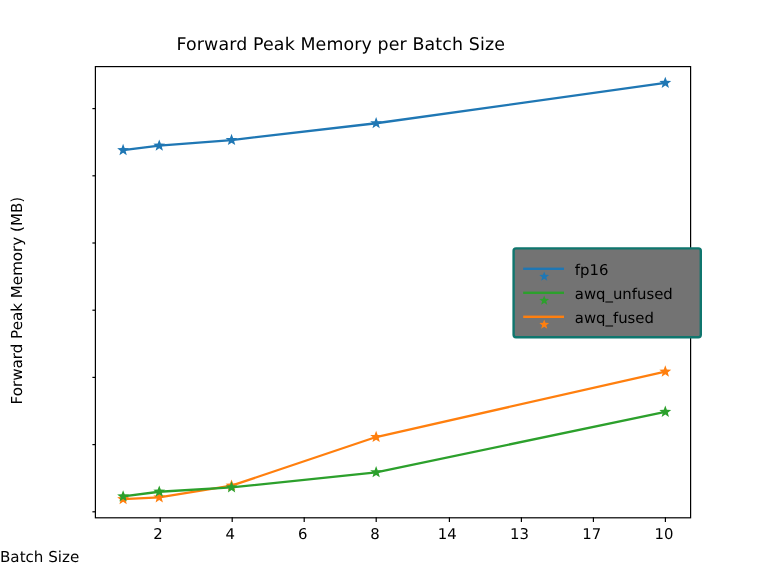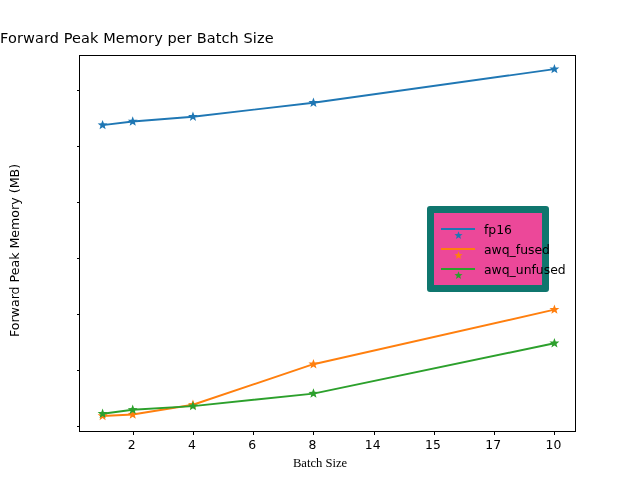--- a/index.html
+++ b/index.html
@@ -1,41 +1,41 @@
 <!DOCTYPE html>
 <html><head>
 <meta charset="utf-8">
 <style>
   html,body{margin:0;padding:0;}
   body{width:640px;height:480px;background:#ffffff;
        font-family:"DejaVu Sans","Liberation Sans",sans-serif;overflow:hidden;}
   #figure{position:relative;width:640px;height:480px;}
 
-  #plot-title{position:absolute;left:0;top:30px;width:568px;text-align:left;
+  #plot-title{position:absolute;left:0;top:30px;width:568px;text-align:center;
       font-size:14.5px;color:#000;letter-spacing:.1px;}
 
   
   #axes{position:absolute;left:79px;top:55px;width:497px;height:377px;
         border:1.1px solid #000;box-sizing:border-box;}
 
   #svg-lines{position:absolute;left:0;top:0;width:497px;height:377px;overflow:visible;}
   .ytick-mark{position:absolute;left:-3.5px;width:3.5px;height:0;
       border-top:1.1px solid #000;}
   .xtick-label{position:absolute;top:437px;transform:translateX(-50%);
       font-size:12.4px;color:#000;white-space:nowrap;}
   .xtick-mark{position:absolute;bottom:-3.5px;width:0;height:3.5px;
       border-left:1.1px solid #000;}
 
-  #xlabel{position:absolute;left:0;top:456px;width:640px;text-align:center;
-      font-size:12.6px;color:#000;font-family:Liberation Serif, serif;}
+  #xlabel{position:absolute;left:0;top:456px;width:640px;
+      font-size:12.6px;color:#000;}
   #ylabel{position:absolute;left:-106px;top:243px;width:240px;text-align:center;
       font-size:12.6px;color:#000;transform:rotate(-90deg);transform-origin:center;}
 
-  #legend{position:absolute;left:427px;top:206px;width:122px;
-      border:7px solid #0f766e;border-radius:3px;background:#ec4899;
+  #legend{position:absolute;left:427px;top:206px;width:158px;
+      border:2px solid #0f766e;border-radius:3px;background:#737373;
       padding:6px 8px 6px 7px;box-sizing:border-box;}
   .legend-row{display:flex;align-items:center;height:20px;}
   .legend-swatch{position:relative;width:34px;height:14px;flex:0 0 34px;margin-right:9px;}
   .legend-swatch .ln{position:absolute;left:0;top:6px;width:34px;height:1.9px;}
   .legend-swatch .st{position:absolute;left:13px;top:3px;width:9px;height:9px;}
   .legend-label{font-size:12.4px;color:#000;white-space:nowrap;}
 </style>
 </head>
 <body>
 
@@ -84,48 +84,48 @@
       <div class="xtick-mark" style="left: 474.409px;"></div>
     </div>
 
   <div id="ytick-labels"></div>
   <div id="xtick-labels">
       <div class="xtick-label" style="left: 131.712px;">2</div>
       <div class="xtick-label" style="left: 191.955px;">4</div>
       <div class="xtick-label" style="left: 252.197px;">6</div>
       <div class="xtick-label" style="left: 312.439px;">8</div>
       <div class="xtick-label" style="left: 372.682px;">14</div>
-      <div class="xtick-label" style="left: 432.924px;">15</div>
+      <div class="xtick-label" style="left: 432.924px;">13</div>
       <div class="xtick-label" style="left: 493.167px;">17</div>
       <div class="xtick-label" style="left: 553.409px;">10</div>
     </div>
 
   <div id="legend">
     <div class="legend-row">
       <span class="legend-swatch">
           <span class="ln" style="background: rgb(31, 119, 180);"></span>
           <span class="st"><svg width="9" height="9" viewBox="0 0 9 9">
               <path d="M4.50,0.20L5.56,3.04L8.59,3.17L6.22,5.06L7.03,7.98L4.50,6.31L1.97,7.98L2.78,5.06L0.41,3.17L3.44,3.04Z" fill="#1f77b4"></path>
             </svg></span>
         </span>
       <span class="legend-label">fp16</span>
     </div>
     <div class="legend-row">
       <span class="legend-swatch">
+          <span class="ln" style="background: rgb(44, 160, 44);"></span>
+          <span class="st"><svg width="9" height="9" viewBox="0 0 9 9">
+              <path d="M4.50,0.20L5.56,3.04L8.59,3.17L6.22,5.06L7.03,7.98L4.50,6.31L1.97,7.98L2.78,5.06L0.41,3.17L3.44,3.04Z" fill="#2ca02c"></path>
+            </svg></span>
+        </span>
+      <span class="legend-label">awq_unfused</span>
+    </div>
+    <div class="legend-row">
+      <span class="legend-swatch">
           <span class="ln" style="background: rgb(255, 127, 14);"></span>
           <span class="st"><svg width="9" height="9" viewBox="0 0 9 9">
               <path d="M4.50,0.20L5.56,3.04L8.59,3.17L6.22,5.06L7.03,7.98L4.50,6.31L1.97,7.98L2.78,5.06L0.41,3.17L3.44,3.04Z" fill="#ff7f0e"></path>
             </svg></span>
         </span>
       <span class="legend-label">awq_fused</span>
     </div>
-    <div class="legend-row">
-      <span class="legend-swatch">
-          <span class="ln" style="background: rgb(44, 160, 44);"></span>
-          <span class="st"><svg width="9" height="9" viewBox="0 0 9 9">
-              <path d="M4.50,0.20L5.56,3.04L8.59,3.17L6.22,5.06L7.03,7.98L4.50,6.31L1.97,7.98L2.78,5.06L0.41,3.17L3.44,3.04Z" fill="#2ca02c"></path>
-            </svg></span>
-        </span>
-      <span class="legend-label">awq_unfused</span>
-    </div>
   </div>
 
 </div>
 
 </body></html>

